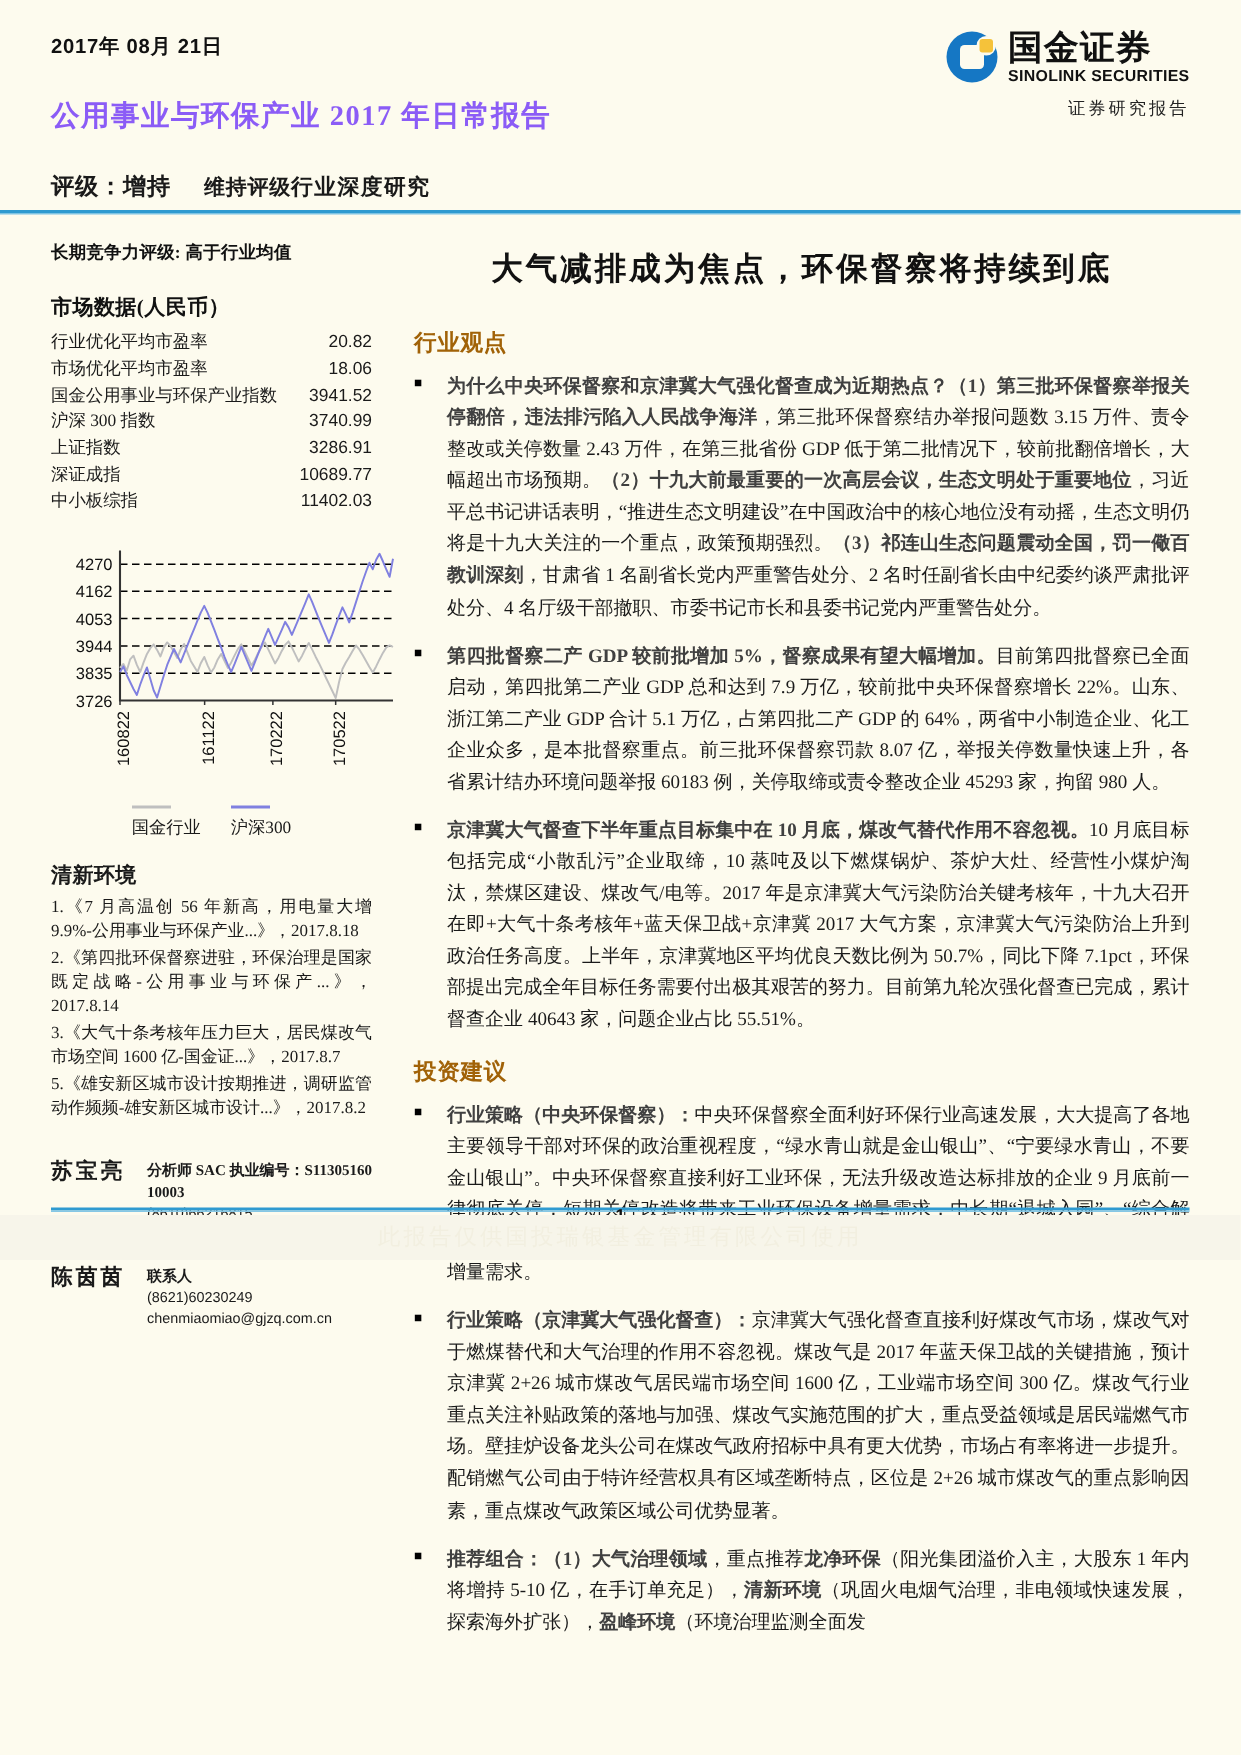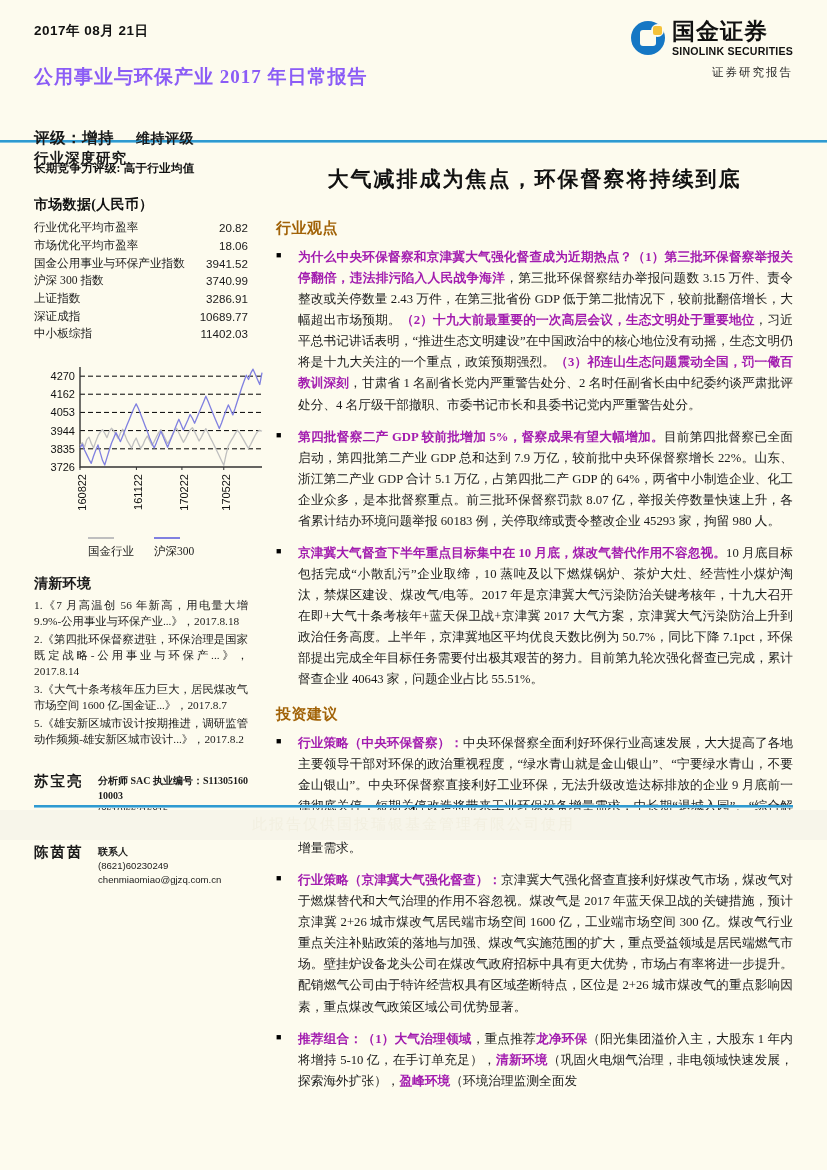--- a/index.html
+++ b/index.html
@@ -37,25 +37,24 @@
     color: #111;
   }
   .hdr-title {
     margin-top: 24px;
     font-size: 19px;
     font-weight: bold;
     letter-spacing: 1px;
     color: #8b5cf6;
   }
   .hdr-row3 {
-    margin-top: 38px;
+    margin-top: 24px;
     display: flex;
-    justify-content: flex-end;
+    justify-content: flex-start;
     align-items: baseline;
-    flex-direction: column;
   }
   .hdr-rating {
     font-size: 15.5px;
     font-weight: bold;
     letter-spacing: 0.5px;
   }
   .hdr-rating .keep {
     margin-left: 22px;
     font-size: 14px;
   }
@@ -278,21 +277,21 @@
     font-family: "Liberation Sans", sans-serif;
   }
   .bullet-body {
     flex: 1 1 auto;
     font-size: 12.7px;
     line-height: 1.66;
     text-align: justify;
     text-justify: inter-ideograph;
     color: #1a1a1a;
   }
-  .bullet-body b { font-weight: bold; color: #a21caf; }
+  .bullet-body b { font-weight: bold; color: #404040; }
 
   
   .footer {
     position: absolute;
     left: 0;
     right: 0;
     bottom: 0;
     padding: 0 34px 0 34px;
     box-sizing: border-box;
   }

